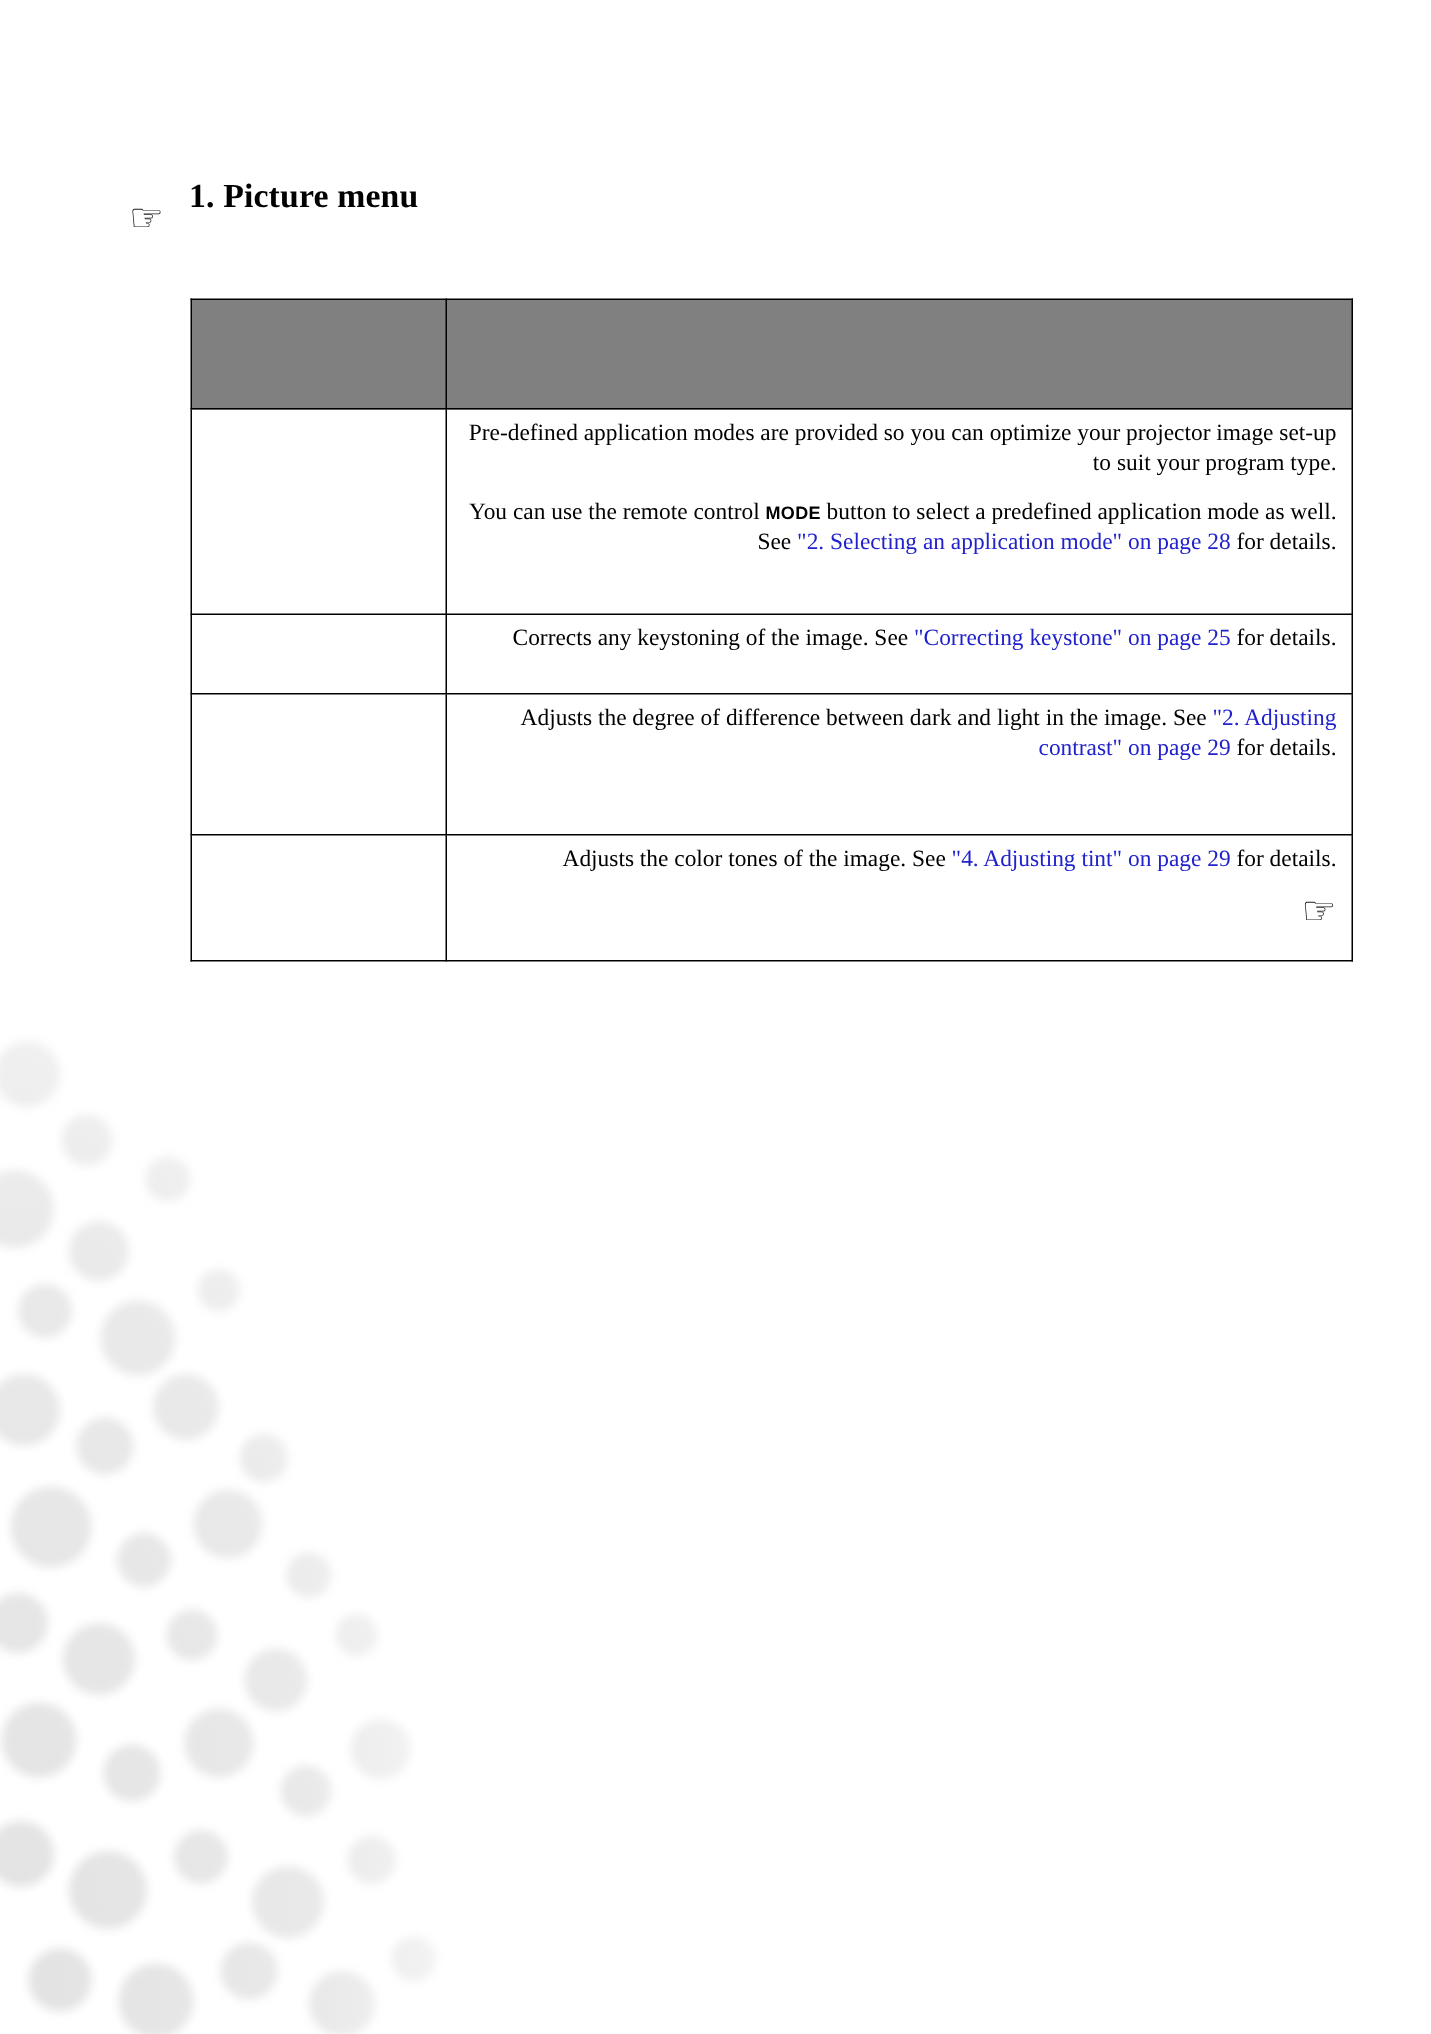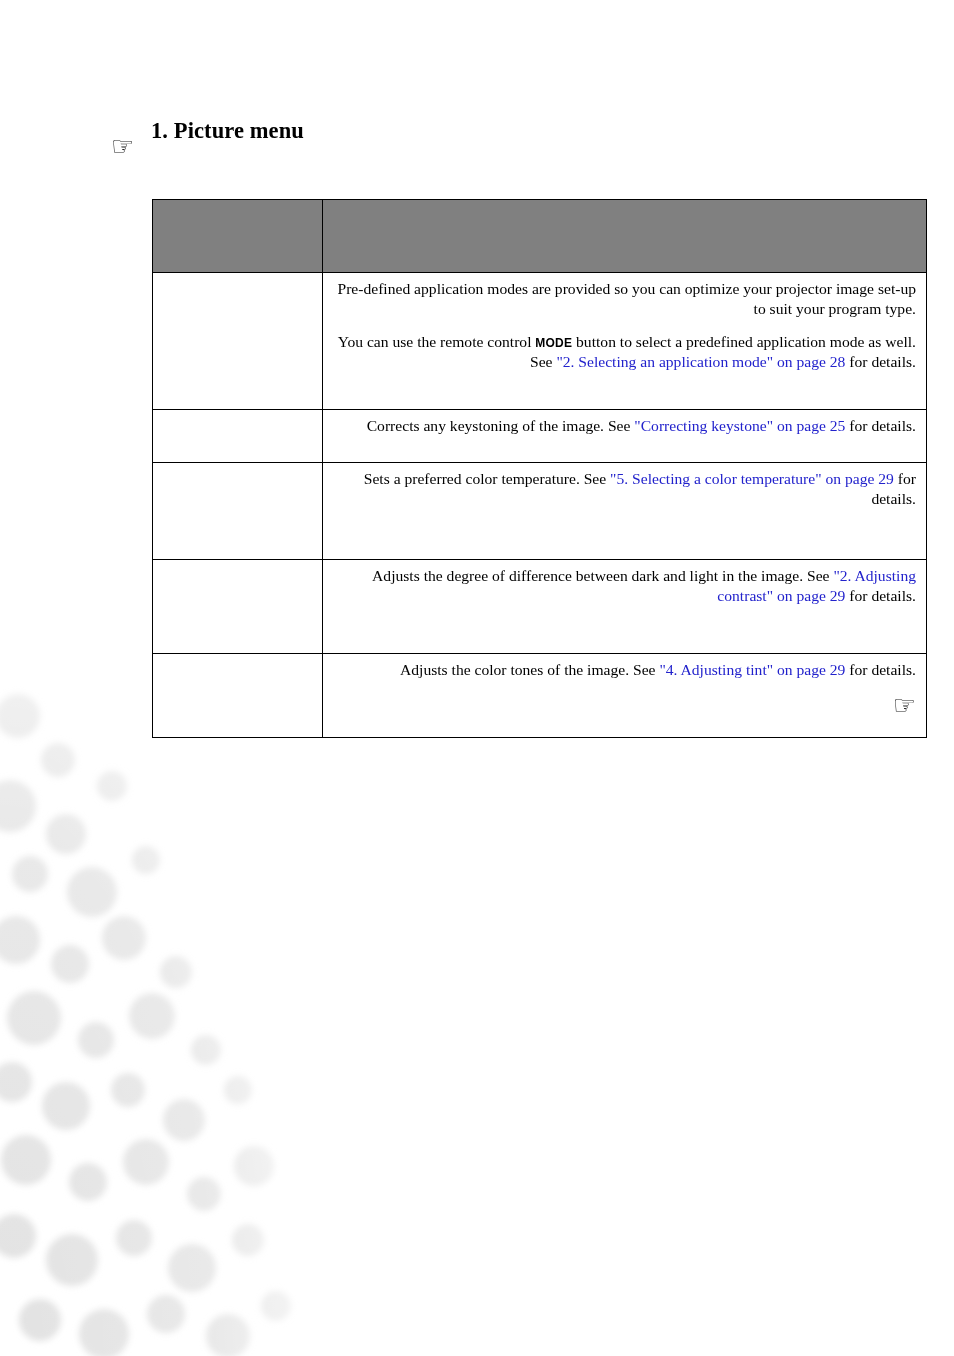--- a/index.html
+++ b/index.html
@@ -27,21 +27,20 @@
     pointer-events: none;
     z-index: 0;
   }
 
   
   #page {
     position: relative;
     z-index: 2;
     width: 850px;
     height: 1356px;
-    margin-left: 25px;
   }
 
   
   #page-title {
     position: absolute;
     left: 126px;
     top: 103px;
     font-size: 22.5px;
     font-weight: bold;
     letter-spacing: 0.1px;
@@ -234,30 +233,20 @@
         <tr class="row-1">
           <td>
             <div class="cell-name"></div>
           </td>
           <td>
             <div class="cell-desc">
               <p><span>Corrects any keystoning of the image. See </span><a class="link">"Correcting keystone" on page 25</a><span> for details.</span></p>
             </div>
           </td>
         </tr>
-        <tr class="row-2">
-          <td>
-            <div class="cell-name"></div>
-          </td>
-          <td>
-            <div class="cell-desc">
-              <p><span>Sets a preferred color temperature. See </span><a class="link">"5. Selecting a color temperature" on page 29</a><span> for details.</span></p>
-            </div>
-          </td>
-        </tr>
         <tr class="row-4">
           <td>
             <div class="cell-name"></div>
           </td>
           <td>
             <div class="cell-desc">
               <p><span>Adjusts the degree of difference between dark and light in the image. See </span><a class="link">"2. Adjusting contrast" on page 29</a><span> for details.</span></p>
             </div>
           </td>
         </tr>

